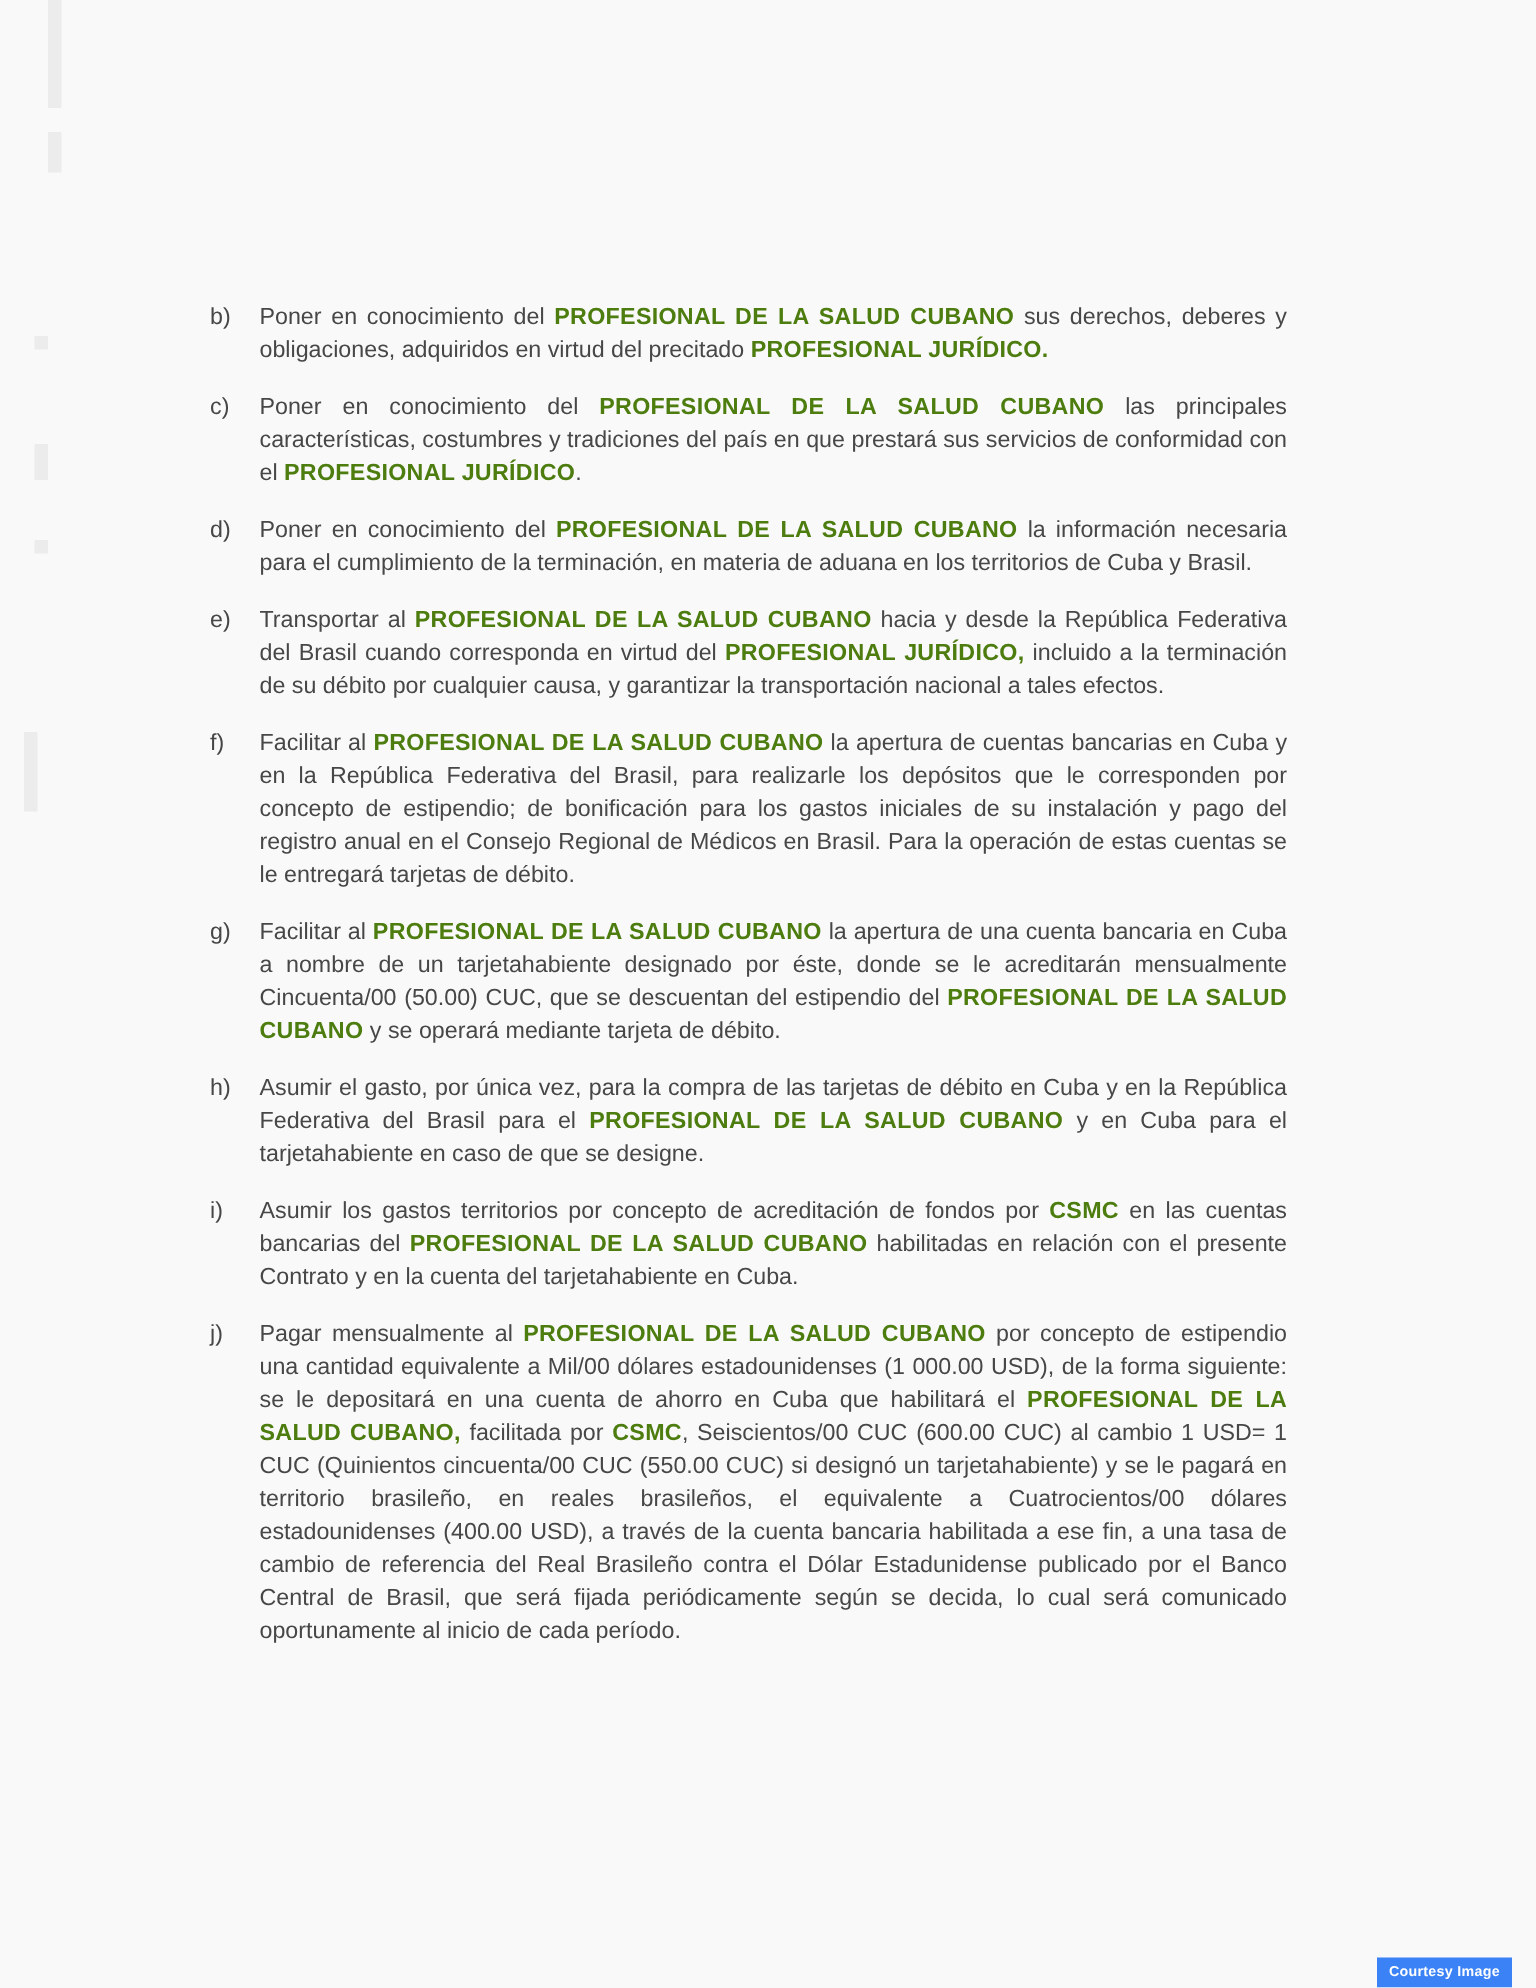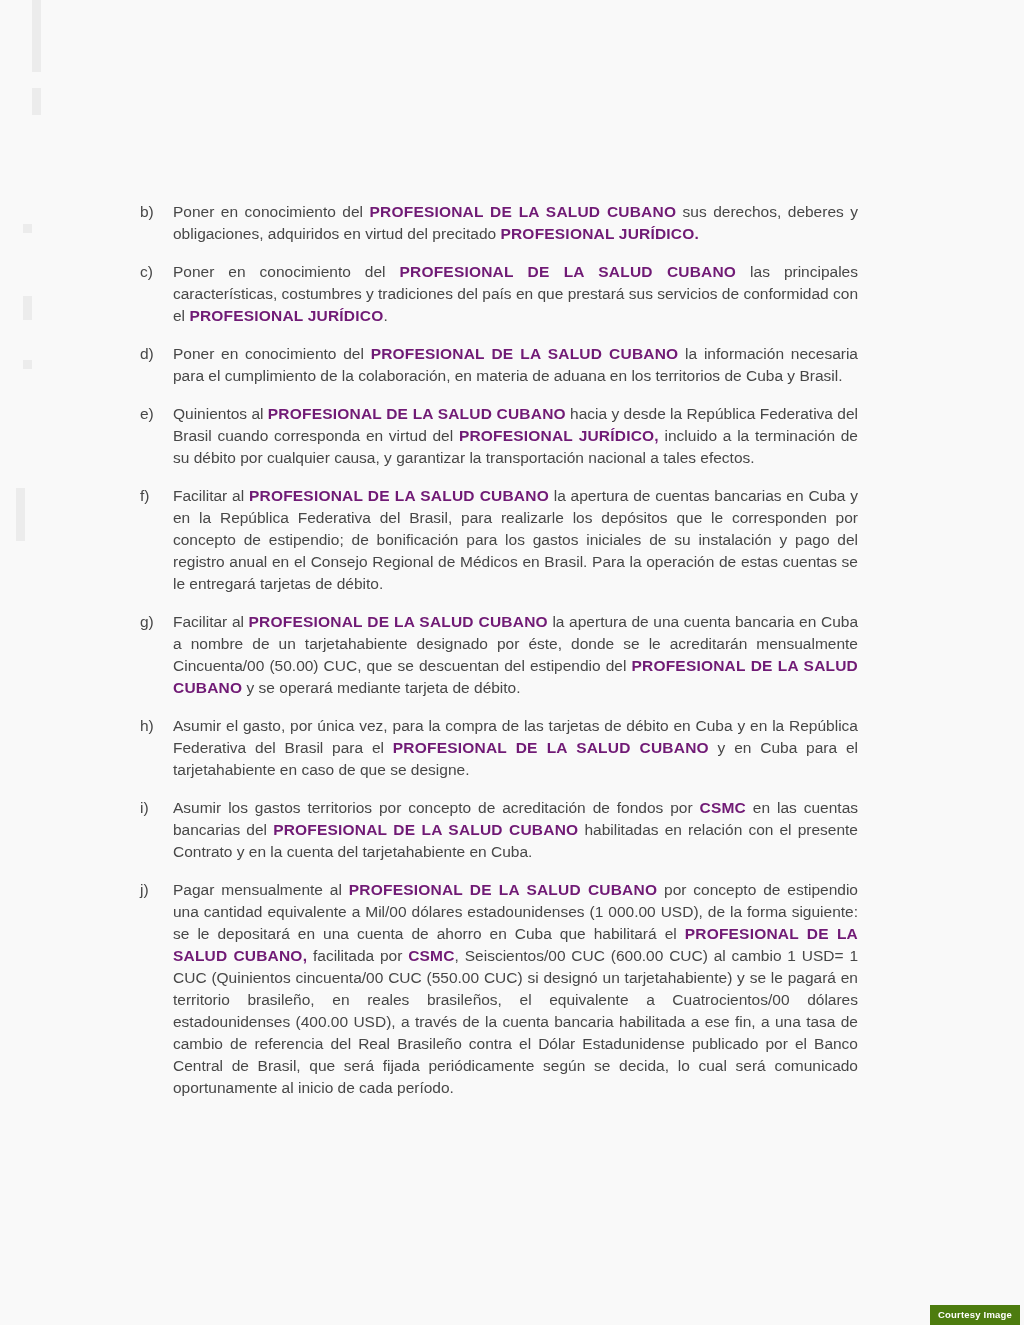--- a/index.html
+++ b/index.html
@@ -32,27 +32,27 @@
   .clause-label {
     flex: 0 0 33px;
     width: 33px;
   }
   .clause-text {
     flex: 1;
     text-align: justify;
   }
   .clause-text .b {
     font-weight: 700;
-    color: #701a75;
+    color: #4d7c0f;
     letter-spacing: 0.2px;
   }
   .watermark {
     position: absolute;
-    right: 4px; bottom: 0;
-    background: #4d7c0f;
+    right: 16px; bottom: 0;
+    background: #3b82f6;
     color: #ffffff;
     font-weight: 700;
     font-size: 9.5px;
     letter-spacing: 0.2px;
     padding: 4px 8px 5px 8px;
   }
 </style>
 </head>
 <body>
 
@@ -68,25 +68,25 @@
       <div class="clause-row">
         <div class="clause-label">b)</div>
         <div class="clause-text"><span>Poner en conocimiento del </span><span class="b">PROFESIONAL DE LA SALUD CUBANO</span><span> sus derechos, deberes y obligaciones, adquiridos en virtud del precitado </span><span class="b">PROFESIONAL JURÍDICO.</span></div>
       </div>
       <div class="clause-row">
         <div class="clause-label">c)</div>
         <div class="clause-text"><span>Poner en conocimiento del </span><span class="b">PROFESIONAL DE LA SALUD CUBANO</span><span> las principales características, costumbres y tradiciones del país en que prestará sus servicios de conformidad con el </span><span class="b">PROFESIONAL JURÍDICO</span><span>.</span></div>
       </div>
       <div class="clause-row">
         <div class="clause-label">d)</div>
-        <div class="clause-text"><span>Poner en conocimiento del </span><span class="b">PROFESIONAL DE LA SALUD CUBANO</span><span> la información necesaria para el cumplimiento de la colaboración, en materia de aduana en los territorios de Cuba y Brasil.</span></div>
+        <div class="clause-text"><span>Poner en conocimiento del </span><span class="b">PROFESIONAL DE LA SALUD CUBANO</span><span> la información necesaria para el cumplimiento de la terminación, en materia de aduana en los territorios de Cuba y Brasil.</span></div>
       </div>
       <div class="clause-row">
         <div class="clause-label">e)</div>
-        <div class="clause-text"><span>Quinientos al  </span><span class="b">PROFESIONAL DE LA SALUD CUBANO</span><span> hacia y desde la República Federativa del Brasil cuando corresponda en virtud del </span><span class="b">PROFESIONAL JURÍDICO,</span><span> incluido a la terminación de su débito por cualquier causa, y garantizar la transportación nacional a tales efectos.</span></div>
+        <div class="clause-text"><span>Transportar al  </span><span class="b">PROFESIONAL DE LA SALUD CUBANO</span><span> hacia y desde la República Federativa del Brasil cuando corresponda en virtud del </span><span class="b">PROFESIONAL JURÍDICO,</span><span> incluido a la terminación de su débito por cualquier causa, y garantizar la transportación nacional a tales efectos.</span></div>
       </div>
       <div class="clause-row">
         <div class="clause-label">f)</div>
         <div class="clause-text"><span>Facilitar al </span><span class="b">PROFESIONAL DE LA SALUD CUBANO</span><span>  la apertura de cuentas bancarias en Cuba y en la República Federativa del Brasil, para realizarle los depósitos que le corresponden por concepto de estipendio; de bonificación para los gastos iniciales de su instalación y pago del registro anual en el Consejo Regional de Médicos en Brasil. Para la operación de estas cuentas se le entregará tarjetas de débito.</span></div>
       </div>
       <div class="clause-row">
         <div class="clause-label">g)</div>
         <div class="clause-text"><span>Facilitar al </span><span class="b">PROFESIONAL DE LA SALUD CUBANO</span><span>  la apertura de una cuenta bancaria en Cuba a nombre de un tarjetahabiente designado por éste, donde se le acreditarán mensualmente Cincuenta/00 (50.00) CUC, que se descuentan del estipendio del </span><span class="b">PROFESIONAL DE LA SALUD CUBANO</span><span> y se  operará mediante tarjeta de débito.</span></div>
       </div>
       <div class="clause-row">

